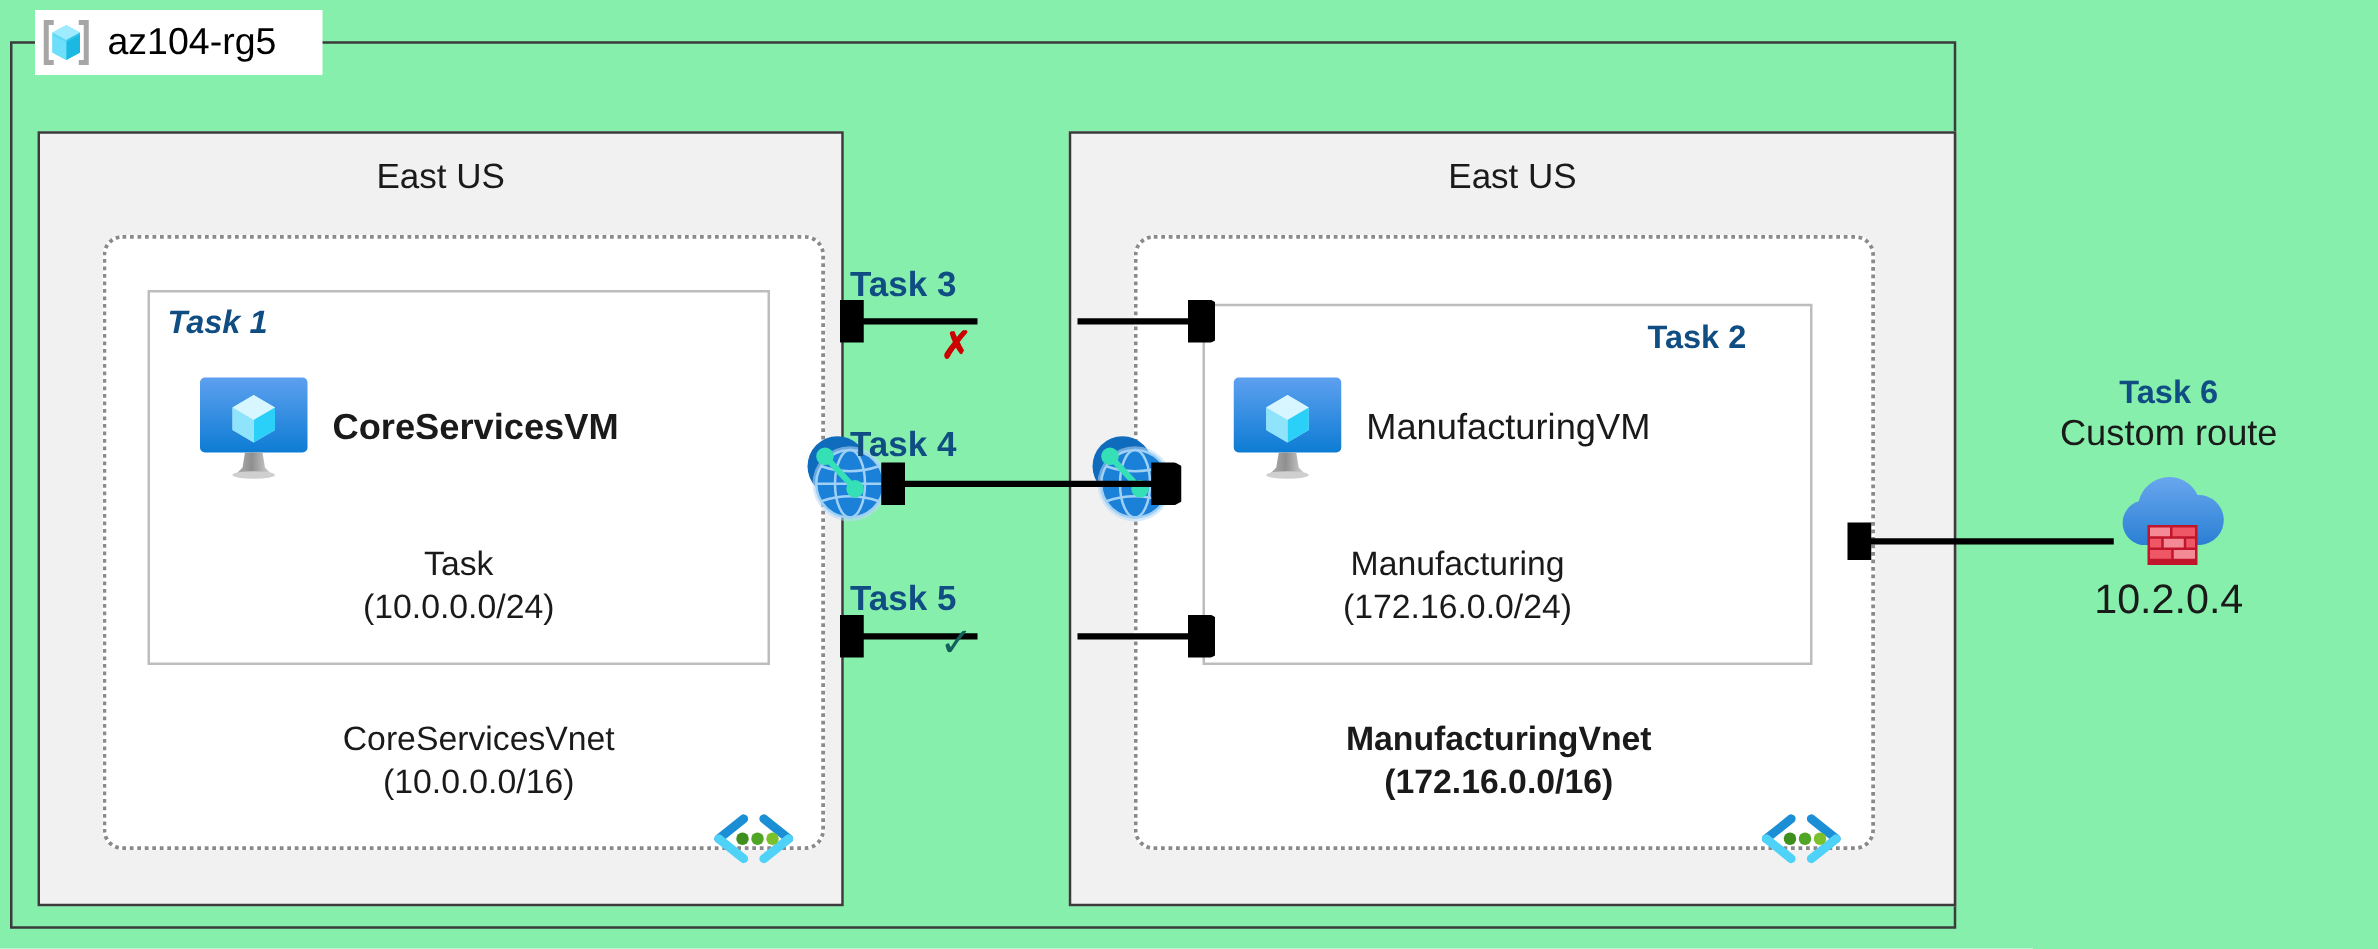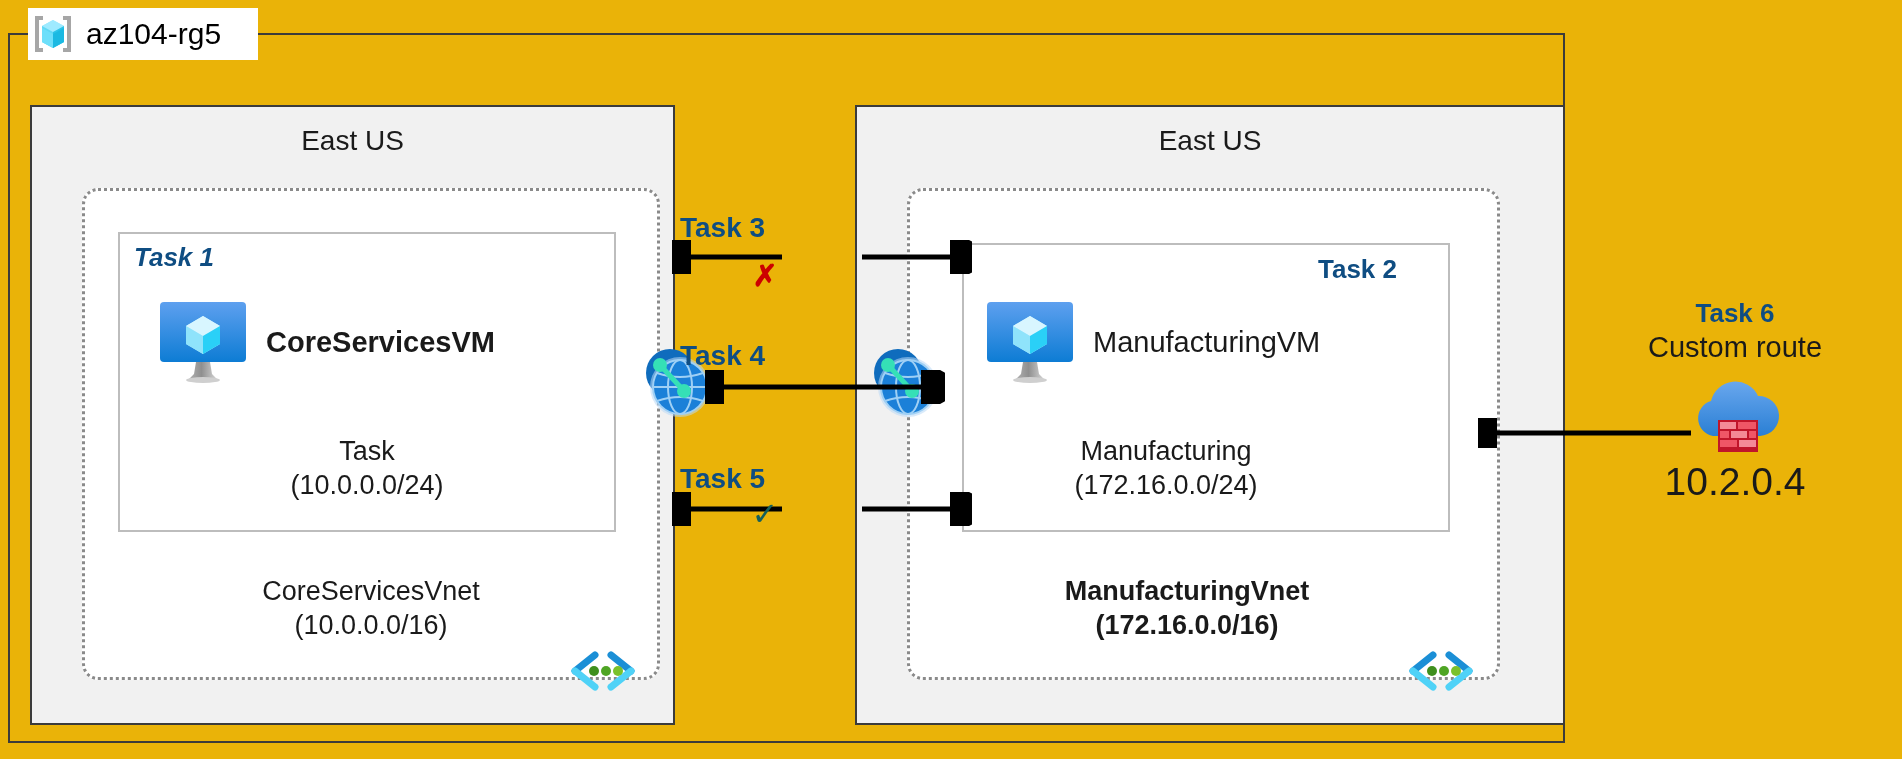--- a/index.html
+++ b/index.html
@@ -8,21 +8,21 @@
     background: #ffffff;
   }
   body {
     font-family: "Liberation Sans", sans-serif;
     color: #000000;
   }
   #canvas {
     position: relative;
     width: 1902px;
     height: 759px;
-    background: #eab308;
+    background: #86efac;
     overflow: hidden;
   }
 
   
   .rg-frame {
     position: absolute;
     left: 8px;
     top: 33px;
     width: 1557px;
     height: 710px;
@@ -79,20 +79,21 @@
     box-sizing: border-box;
   }
   .vnet-label {
     position: absolute;
     left: 0;
     right: 0;
     text-align: center;
     font-size: 27px;
     line-height: 1.25;
     color: #1a1a1a;
+    padding-left: 12px;
   }
 
   
   .subnet-box {
     position: absolute;
     background: #ffffff;
     border: 2px solid #bdbdbd;
     box-sizing: border-box;
   }
   .task-tag {
@@ -156,21 +157,21 @@
     font-size: 26px;
     font-weight: bold;
     color: #0f4d82;
   }
   .route-title {
     font-size: 29px;
     color: #1a1a1a;
     margin-top: 2px;
   }
   .route-ip {
-    font-size: 39px;
+    font-size: 33px;
     color: #1a1a1a;
     margin-top: 4px;
   }
   .route-icon-wrap {
     display: flex;
     justify-content: center;
     margin-top: 6px;
     margin-bottom: 2px;
   }
 

